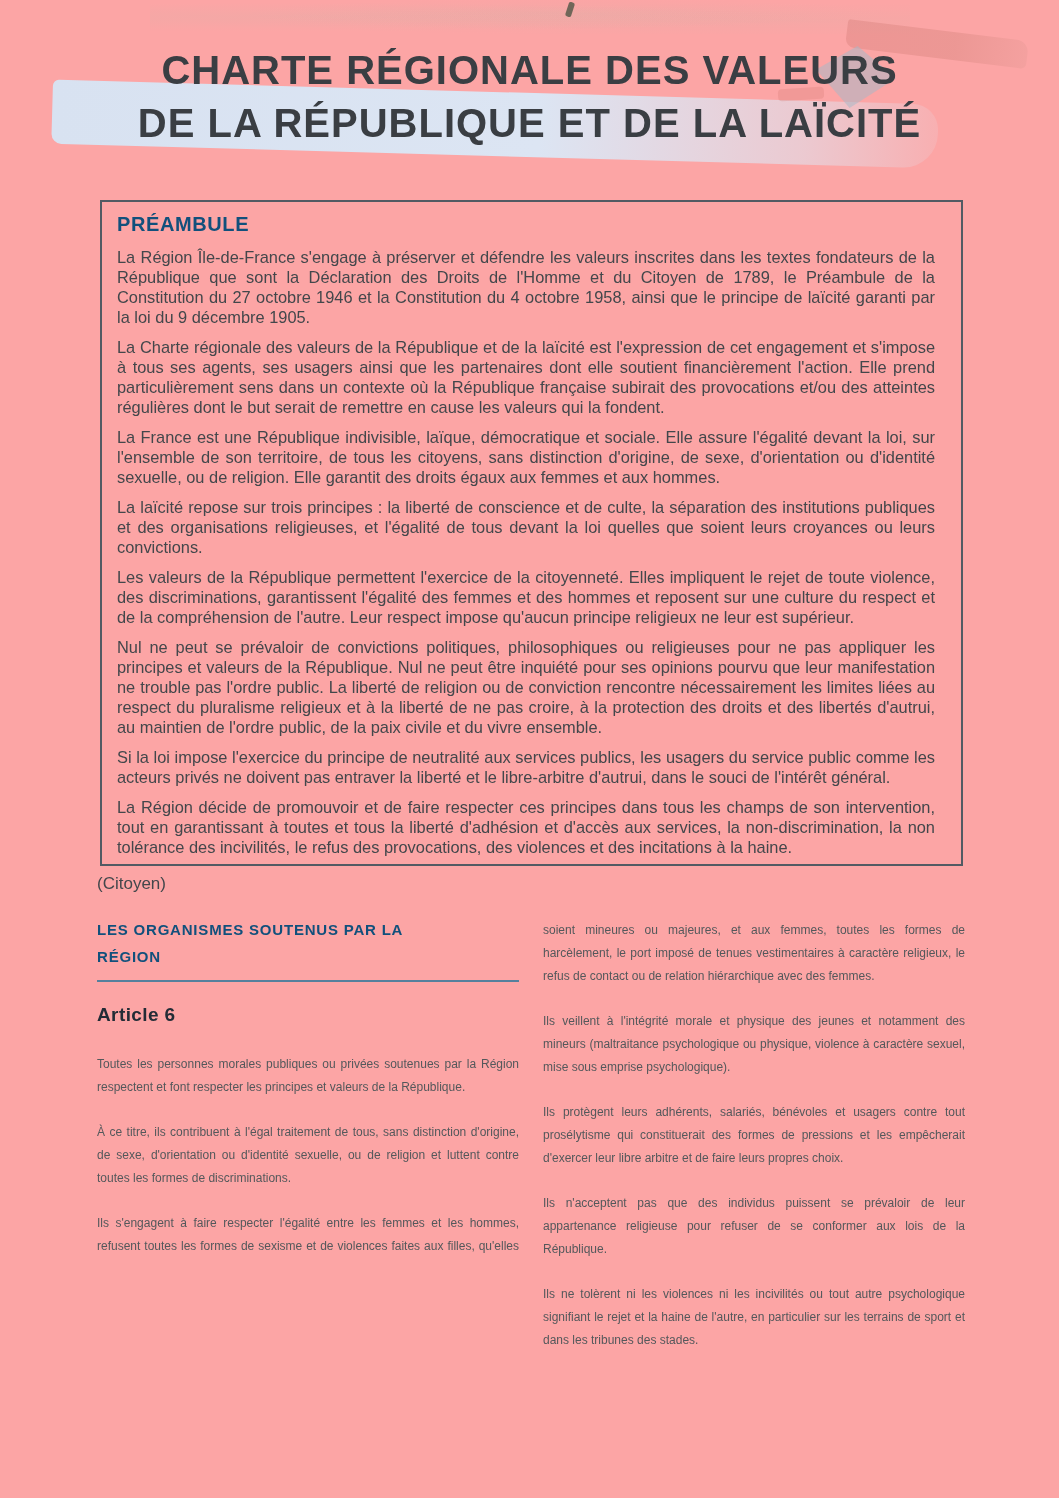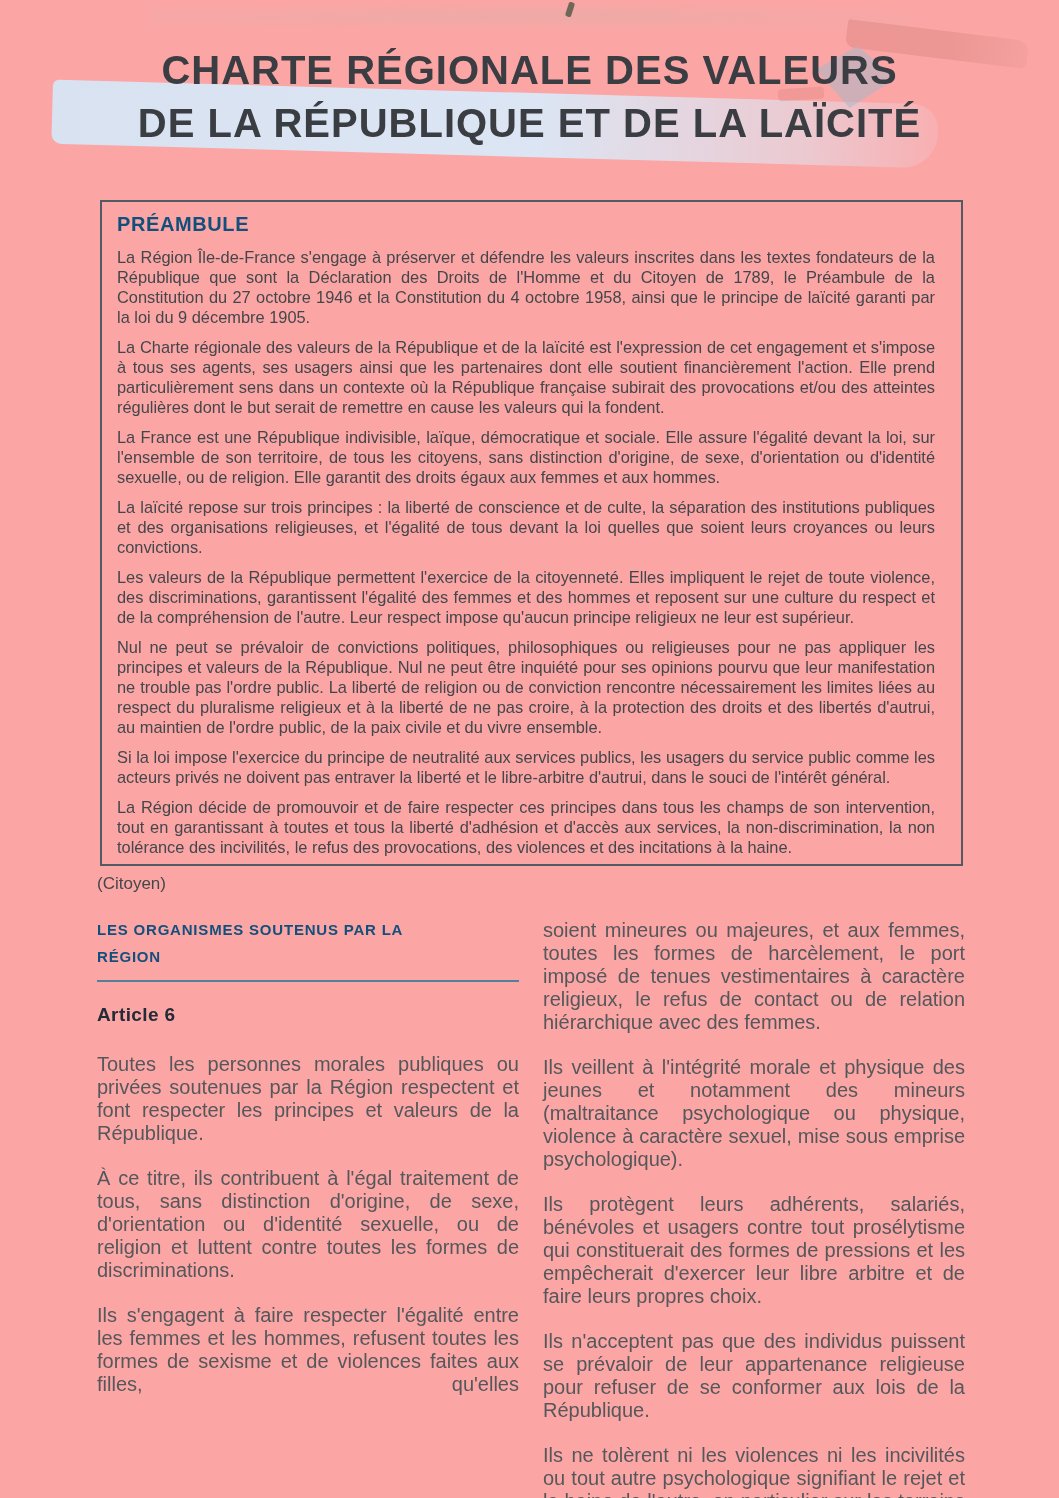--- a/index.html
+++ b/index.html
@@ -140,21 +140,21 @@
     margin: 10px 0 0 0;
   }
   .article-heading {
     font-size: 19px;
     font-weight: bold;
     letter-spacing: 0.4px;
     color: #232c36;
     margin: 22px 0 0 0;
   }
   .col p {
-    font-size: 20px;
+    font-size: 12px;
     line-height: 23px;
     color: #54585b;
     text-align: justify;
     margin: 0 0 22px 0;
   }
   .col-left p:first-of-type { margin-top: 27px; }
   .col-right { padding-top: 7px; }
   .cont { text-align-last: justify; }
 </style>
 </head>

